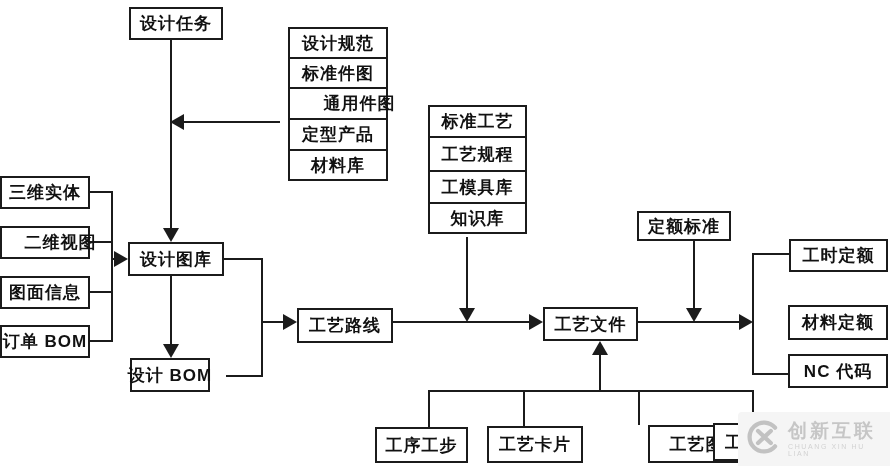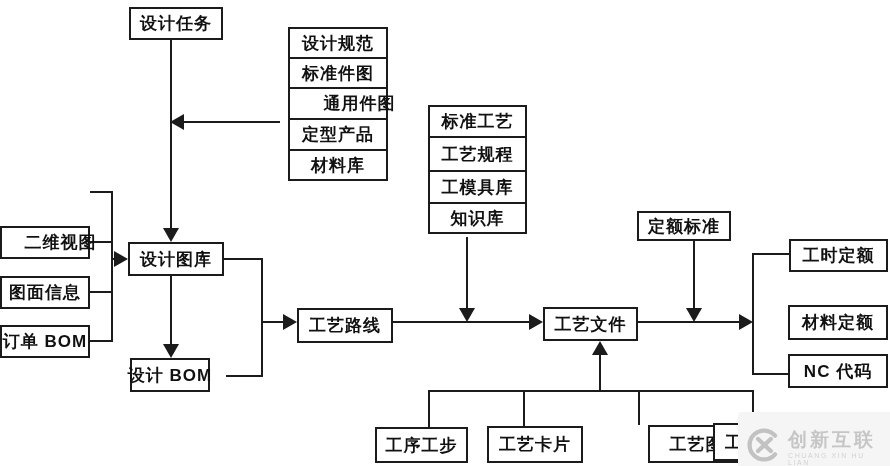--- a/index.html
+++ b/index.html
@@ -50,21 +50,21 @@
   .ar-left  { border-top: 8px solid transparent; border-bottom: 8px solid transparent; border-right: 14px solid #1b1b1b; }
   .ar-down  { border-left: 8px solid transparent; border-right: 8px solid transparent; border-top: 14px solid #1b1b1b; }
   .ar-up    { border-left: 8px solid transparent; border-right: 8px solid transparent; border-bottom: 14px solid #1b1b1b; }
   .watermark {
     position: absolute;
     left: 738px; top: 412px;
     width: 152px; height: 54px;
     background: #f5f5f5;
     border-radius: 4px 0 0 0;
     display: flex;
-    align-items: flex-end;
+    align-items: center;
     z-index: 5;
   }
   .wm-logo { margin-left: 9px; flex: 0 0 auto; }
   .wm-text { margin-left: 7px; display: flex; flex-direction: column; }
   .wm-brand {
     font-weight: bold;
     font-size: 19px;
     color: #c6c6c6;
     letter-spacing: 3px;
     line-height: 20px;
@@ -92,20 +92,21 @@
     <div class="cell" style="height:32px;">材料库</div>
   </div>
 
   <div class="stack" style="left:428px; top:105px; width:99px;">
     <div class="cell" style="height:33px;">标准工艺</div>
     <div class="cell" style="height:36px;">工艺规程</div>
     <div class="cell" style="height:34px;">工模具库</div>
     <div class="cell" style="height:32px;">知识库</div>
   </div>
 
+  <div class="node" style="left:0px; top:176px; width:90px; height:33px;">三维实体</div>
   <div class="node" style="left:0px; top:226px; width:90px; height:33px;padding-left:31px;">二维视图</div>
   <div class="node" style="left:0px; top:276px; width:90px; height:33px;">图面信息</div>
   <div class="node" style="left:0px; top:325px; width:90px; height:33px;">订单 BOM</div>
 
   <div class="node" style="left:128px; top:242px; width:96px; height:34px;">设计图库</div>
   <div class="node" style="left:130px; top:358px; width:80px; height:34px;">设计 BOM</div>
   <div class="node" style="left:297px; top:308px; width:96px; height:35px;">工艺路线</div>
   <div class="node" style="left:543px; top:307px; width:95px; height:34px;">工艺文件</div>
   <div class="node" style="left:637px; top:211px; width:94px; height:30px;">定额标准</div>
 

